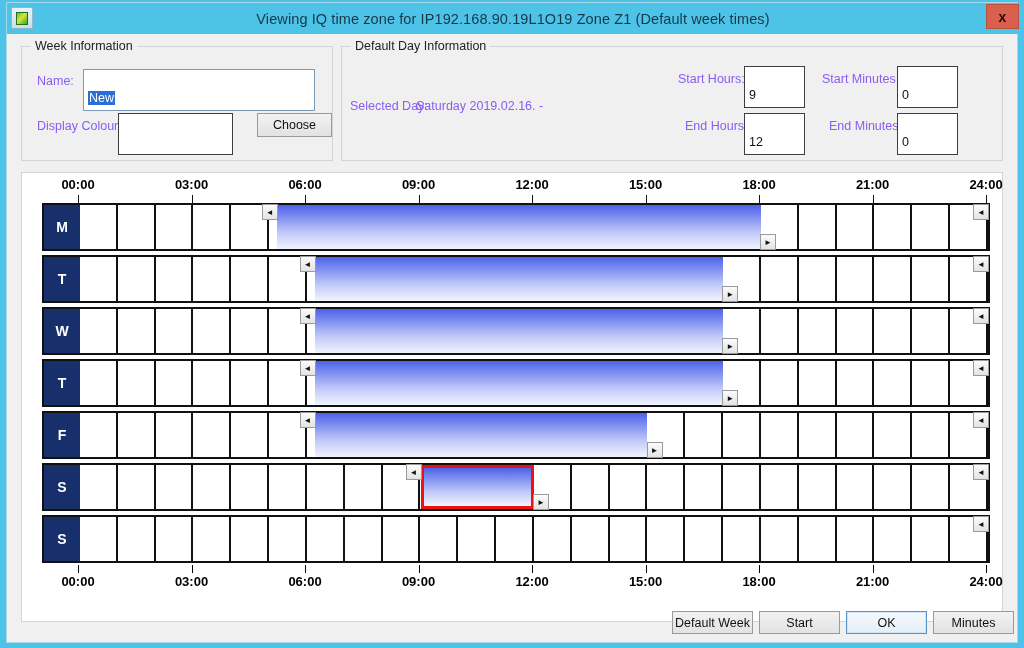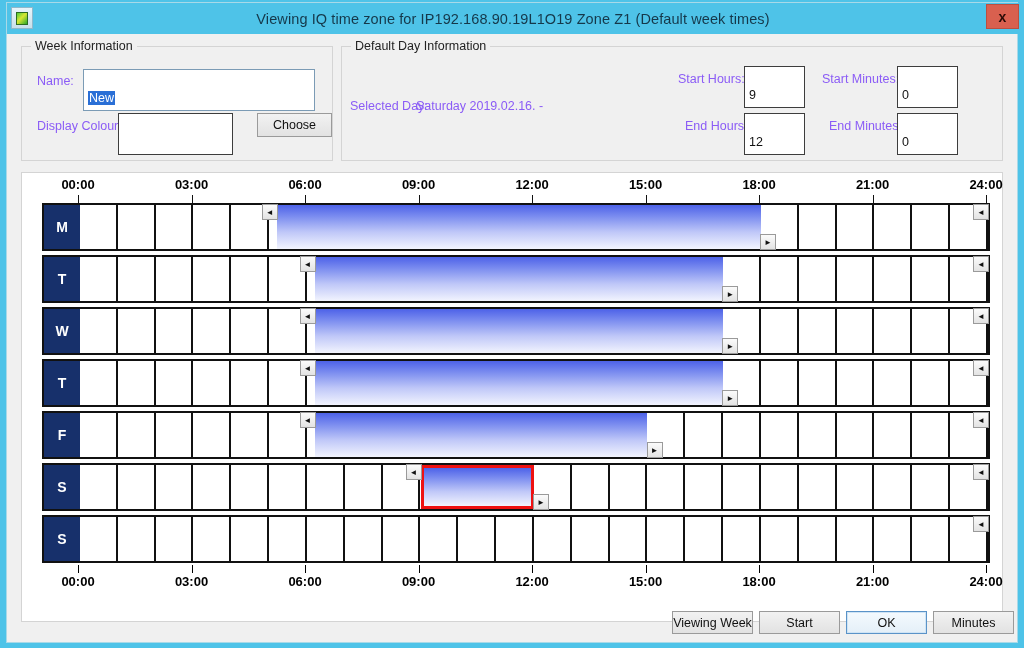--- a/index.html
+++ b/index.html
@@ -524,19 +524,19 @@
           <div class="axis-lbl" style="left: 623.5px; top: 9px;">15:00</div>
           <div class="axis-tick" style="left: 737px; top: 0px;"></div>
           <div class="axis-lbl" style="left: 737px; top: 9px;">18:00</div>
           <div class="axis-tick" style="left: 850.5px; top: 0px;"></div>
           <div class="axis-lbl" style="left: 850.5px; top: 9px;">21:00</div>
           <div class="axis-tick" style="left: 964px; top: 0px;"></div>
           <div class="axis-lbl" style="left: 964px; top: 9px;">24:00</div>
         </div>
     </div>
 
-    <div class="btn" style="left:665px; top:577px; width:81px; height:23px;">Viewing Week</div>
+    <div class="btn" style="left:665px; top:577px; width:81px; height:23px;">Default Week</div>
     <div class="btn" style="left:752px; top:577px; width:81px; height:23px;">Start</div>
     <div class="btn focused" style="left:839px; top:577px; width:81px; height:23px;">OK</div>
     <div class="btn" style="left:926px; top:577px; width:81px; height:23px;">Minutes</div>
 
   </div>
 </div>
 
 </body></html>

